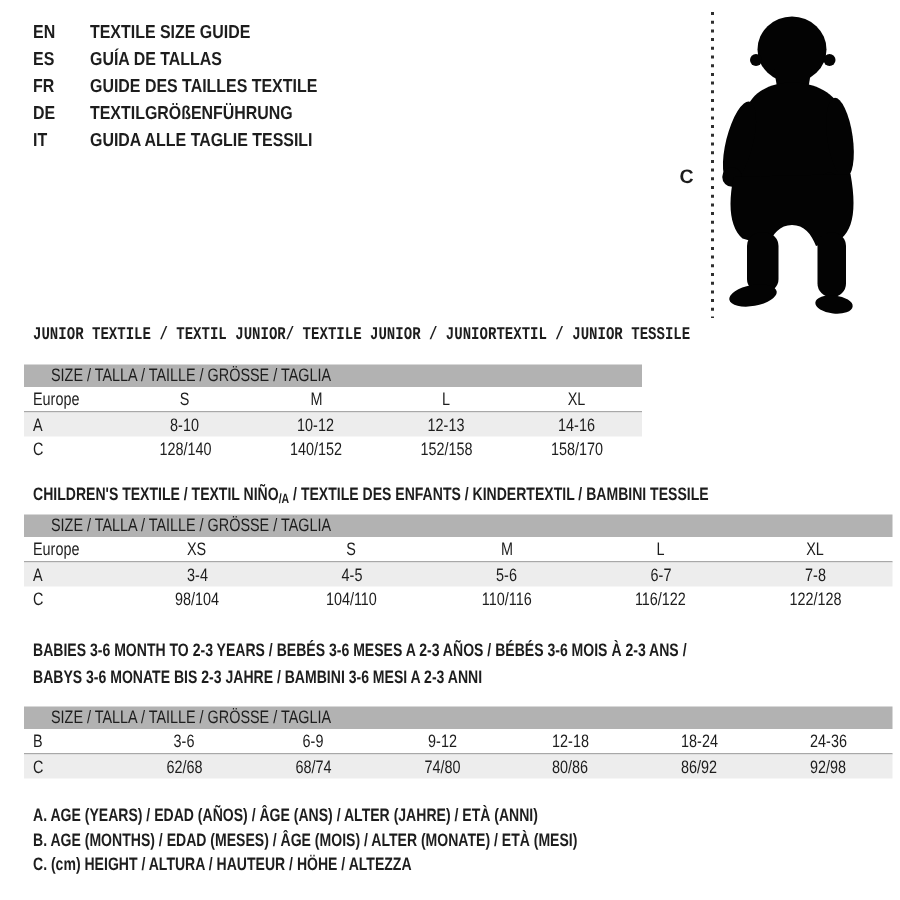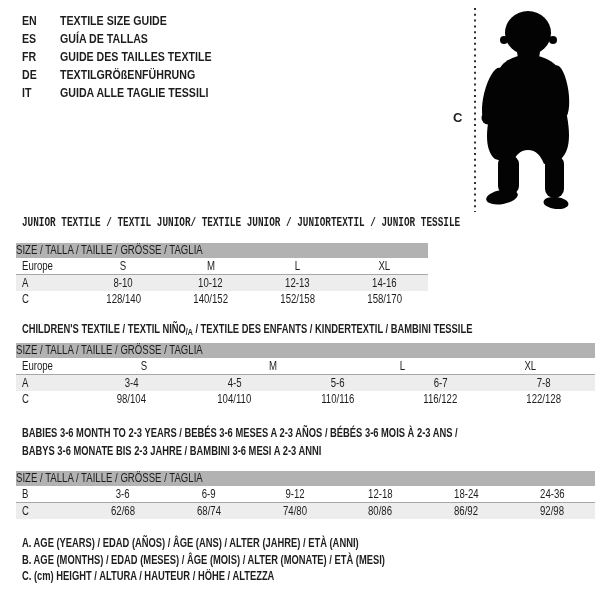--- a/index.html
+++ b/index.html
@@ -30,21 +30,21 @@
 
   
   .sec-title{position:absolute;left:22px;font-size:12px;font-weight:700;line-height:14px;white-space:nowrap;}
   .sub{font-size:9px;vertical-align:-2px;}
 
   
   .table{position:absolute;left:16px;}
   .t-junior{top:243px;width:412px;}
   .t-children{top:343px;width:579px;}
   .t-babies{top:471px;width:579px;}
-  .bar{height:15px;line-height:15px;background:var(--header-bar);padding-left:0;font-size:12px;}
+  .bar{height:15px;line-height:15px;background:var(--header-bar);padding-left:18px;font-size:12px;}
   .trow{display:flex;height:16px;line-height:16px;font-size:12px;box-sizing:border-box;}
   .trow.r1{height:17px;line-height:16px;border-bottom:1px solid var(--hairline);}
   .trow.alt{background:var(--alt-row);}
   .tlabel{width:58px;padding-left:6px;text-align:left;flex:0 0 auto;}
   .tcell{flex:1 1 0;text-align:center;}
 
   
   .footnotes{position:absolute;left:22px;top:535px;}
   .fn-row{height:16.5px;line-height:16.5px;font-size:12px;font-weight:700;white-space:nowrap;}
 </style>
@@ -129,20 +129,21 @@
 
   <div class="sec-title" style="top:322px;">
     <span class="cx cx-78"><span>CHILDREN'S TEXTILE / TEXTIL NIÑO</span><span class="sub">/A</span><span> / TEXTILE DES ENFANTS / KINDERTEXTIL / BAMBINI TESSILE</span></span>
   </div>
   <div class="table t-children">
     <div class="bar">
       <span class="cx">SIZE / TALLA / TAILLE / GRÖSSE / TAGLIA</span>
     </div>
     <div class="trow r1">
       <span class="tlabel"><span class="cx">Europe</span></span>
+      <span class="tcell"><span class="cx cx-c">XS</span></span>
       <span class="tcell"><span class="cx cx-c">S</span></span>
       <span class="tcell"><span class="cx cx-c">M</span></span>
       <span class="tcell"><span class="cx cx-c">L</span></span>
       <span class="tcell"><span class="cx cx-c">XL</span></span>
     </div>
     <div class="trow alt">
       <span class="tlabel"><span class="cx">A</span></span>
       <span class="tcell"><span class="cx cx-c">3-4</span></span>
       <span class="tcell"><span class="cx cx-c">4-5</span></span>
       <span class="tcell"><span class="cx cx-c">5-6</span></span>

